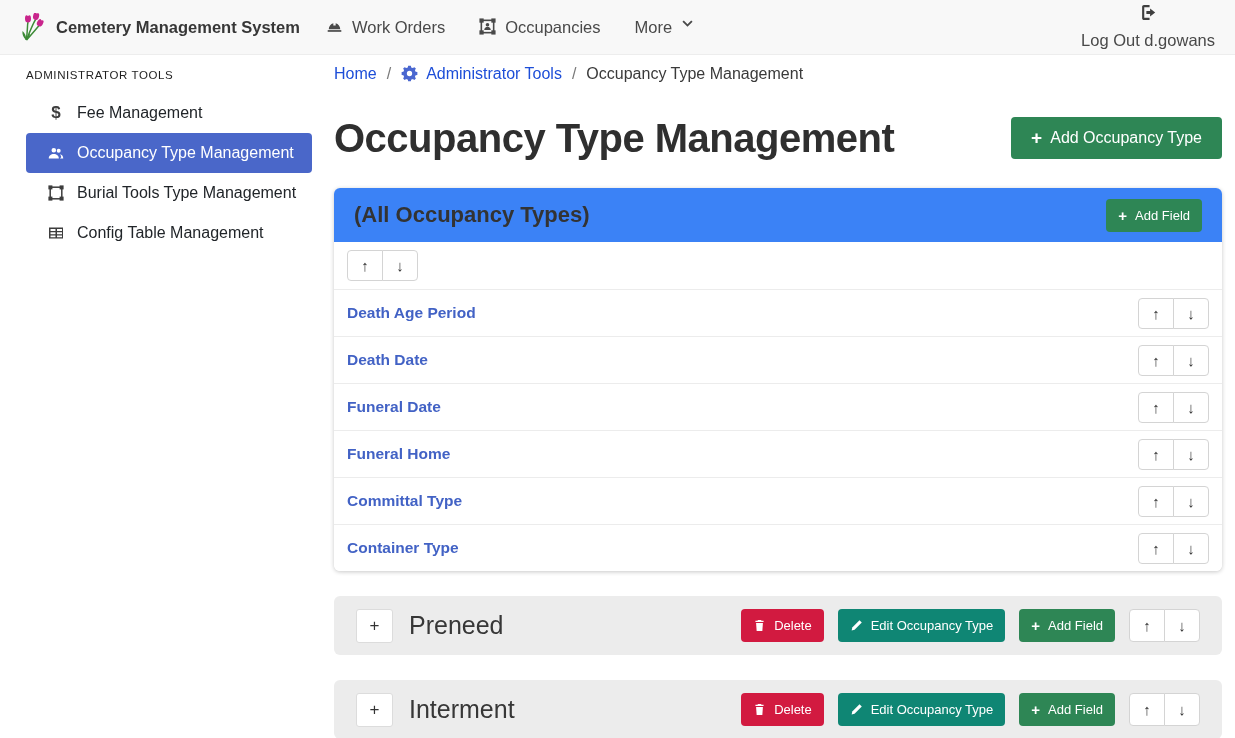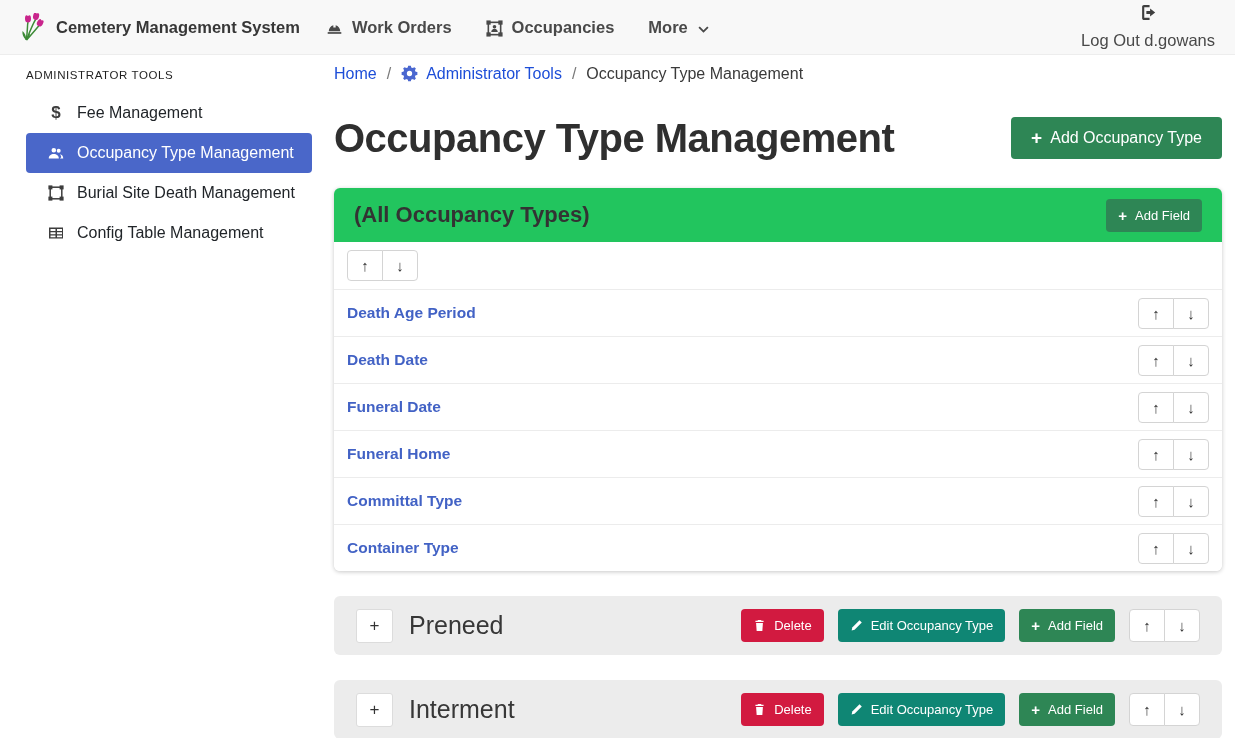--- a/index.html
+++ b/index.html
@@ -6,22 +6,22 @@
   html,body { width:1235px; height:738px; overflow:hidden; background:#fff;
     font-family:"Liberation Sans","DejaVu Sans",sans-serif; color:#333; }
   .screen { width:1235px; height:738px; overflow:hidden; }
 
   
   .navbar { height:55px; background:#f8f8f8; display:flex; align-items:center;
     padding:0 20px; border-bottom:1px solid #ededed; }
   .brand { display:flex; align-items:center; gap:10px; cursor:pointer; }
   .brand-title { font-size:16.5px; font-weight:700; color:#373737; }
   .nav-links { display:flex; align-items:center; margin-left:26px; }
-  .nav-link { display:flex; align-items:flex-end; gap:9px; margin-right:34px;
-    font-size:16.5px; color:#494949; cursor:pointer; text-decoration:none;font-weight:bold; }
+  .nav-link { display:flex; align-items:flex-start; gap:9px; margin-right:34px;
+    font-size:16.5px; color:#494949; cursor:pointer; text-decoration:none; }
   .nav-link svg { fill:#494949; }
   .logout { margin-left:auto; display:flex; align-items:center; gap:10px;
     font-size:16.5px; color:#494949; cursor:pointer;flex-direction:column; }
   .logout svg { fill:#3f3f3f; }
 
   
   .layout { display:flex; height:683px;margin-left:14px; }
 
   
   .sidebar { width:310px; flex:0 0 310px; padding-top:8px; }
@@ -50,21 +50,21 @@
   .page-title { font-size:40px; font-weight:600; color:#2f2f2f; flex:1; letter-spacing:-0.5px; }
   .btn { border:none; border-radius:4px; color:#fff; display:inline-flex; align-items:center;
     gap:8px; cursor:pointer; font-family:inherit; }
   .btn-add-type { background:#2e8655; height:42px; padding:0 20px; font-size:16px; }
   .plus-glyph { font-weight:700; }
   .btn-add-type .plus-glyph { font-size:19px; }
 
   
   .card { margin-top:21px; border-radius:6px; background:#fff;
     box-shadow:0 1px 4px rgba(0,0,0,.22); overflow:hidden; }
-  .card-header { height:54px; background:#22c55e; display:flex; align-items:center;
+  .card-header { height:54px; background:#3b82f6; display:flex; align-items:center;
     padding:0 20px; }
   .card-title { font-size:22px; font-weight:600; color:#333; flex:1; }
   .btn-sm { height:33px; padding:0 12px; font-size:13px; border-radius:4px; }
   .btn-green { background:#2e8655; }
   .btn-teal  { background:#0f8674; }
   .btn-red   { background:#d21a40; }
   .btn-sm .plus-glyph { font-size:15px; }
   .btn-sm svg { fill:#fff; }
 
   .field-row { height:47px; display:flex; align-items:center; padding:0 13px; background:#fff; }
@@ -175,21 +175,21 @@
       <div class="side-item">
         <span class="s-icon">
           <svg width="16" height="16" viewBox="0 0 16 16" fill="currentColor">
             <rect x="2.2" y="2.2" width="11.6" height="11.6" fill="none" stroke="currentColor" stroke-width="1.5"></rect>
             <rect x="0.4" y="0.4" width="4" height="4"></rect>
             <rect x="11.6" y="0.4" width="4" height="4"></rect>
             <rect x="0.4" y="11.6" width="4" height="4"></rect>
             <rect x="11.6" y="11.6" width="4" height="4"></rect>
           </svg>
         </span>
-        <span>Burial Site Death Management</span>
+        <span>Burial Tools Type Management</span>
       </div>
 
       <div class="side-item">
         <span class="s-icon">
           <svg width="16" height="16" viewBox="0 0 16 16">
               <path fill="currentColor" fill-rule="evenodd" d="M1 2.5h14v11H1zm1.5 1.5v2h5V4zm6.5 0v2h5V4zM2.5 7.2v2h5v-2zm6.5 0v2h5v-2zm-6.5 3.2v1.8h5v-1.8zm6.5 0v1.8h5v-1.8z"></path>
             </svg>
         </span>
         <span>Config Table Management</span>
       </div>

